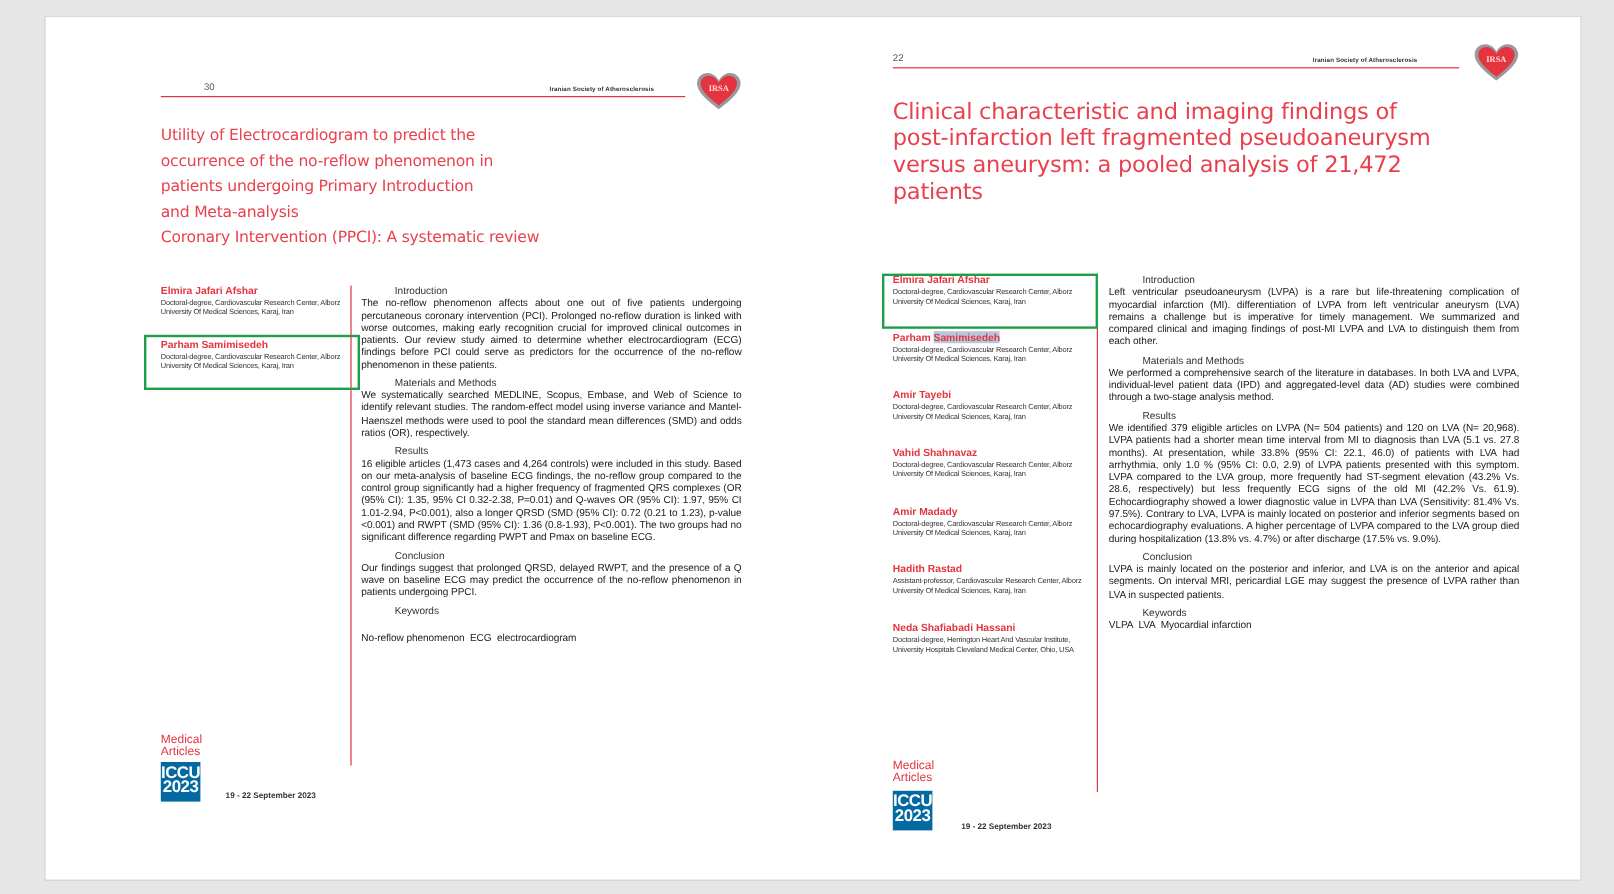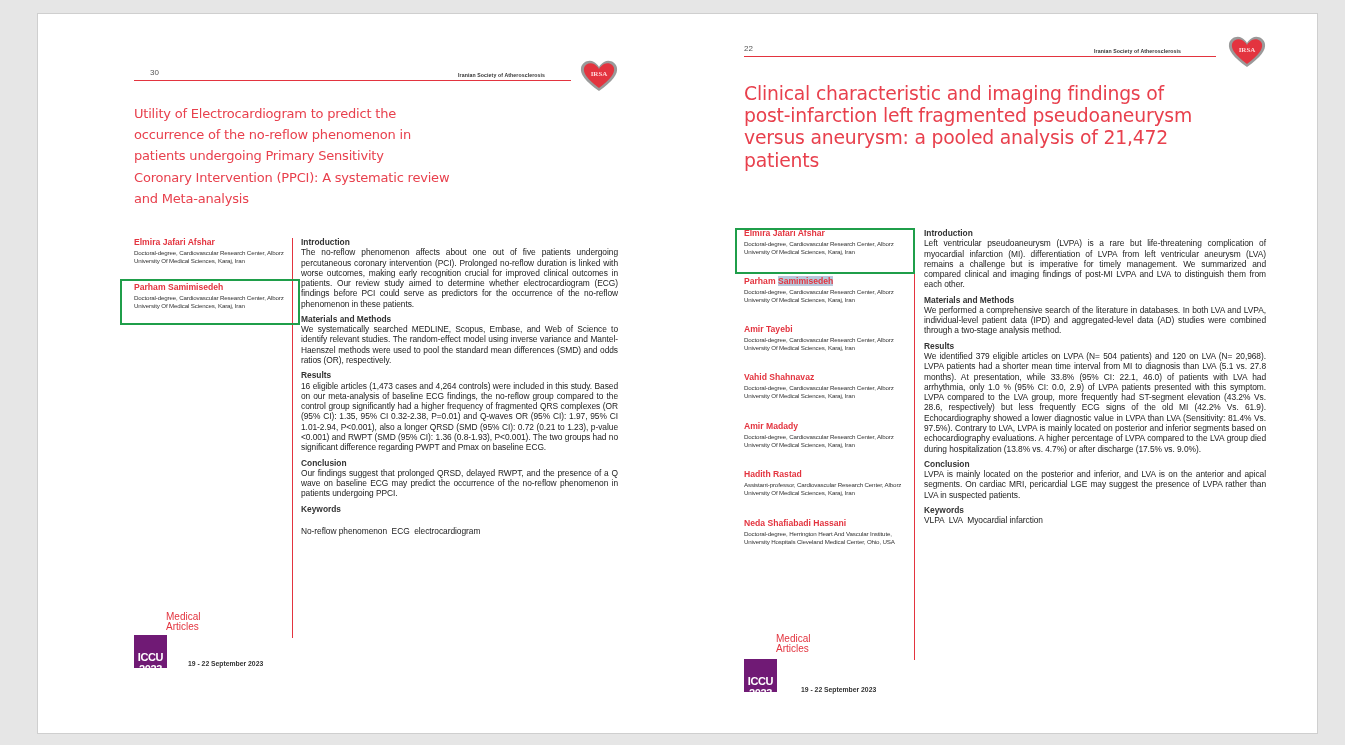--- a/index.html
+++ b/index.html
@@ -15,50 +15,50 @@
   .title { position: absolute; color: #e8404d; font-family: "DejaVu Sans", sans-serif; font-weight: normal; letter-spacing: -0.2px; }
   .vline { position: absolute; width: 1px; background: #e3343f; }
 
   .author { position: absolute; }
   .author-name { font-size: 8.6px; font-weight: bold; color: #e3343f; line-height: 11px; white-space: nowrap; }
   .author-aff { font-size: 6.2px; color: #333; line-height: 8.3px; margin-top: 1px; letter-spacing: -0.15px; }
   .hl { background: #b8c8dc; }
 
   .abstract { position: absolute; color: #222; }
   .section { margin-bottom: 5px; }
-  .section-head { font-size: 8.4px; font-weight: bold; color: #333; line-height: 10.2px; }
+  .section-head { font-size: 8.4px; font-weight: normal; color: #333; line-height: 10.2px; margin-left: 28px; }
   .section-body { font-size: 8.4px; line-height: 10.3px; text-align: justify; color: #222; letter-spacing: -0.05px; }
 
-  .footer-label { position: absolute; color: #e3343f; font-size: 10px; line-height: 10px; margin-left: 32px; }
-  .iccu-box { position: absolute; width: 33px; height: 33px; background: #701a75; color: #fff; font-weight: bold; font-size: 11px; line-height: 12px; text-align: center; padding-top: 16px; letter-spacing: -0.4px; }
+  .footer-label { position: absolute; color: #e3343f; font-size: 10px; line-height: 10px; }
+  .iccu-box { position: absolute; width: 33px; height: 33px; background: #0369a1; color: #fff; font-weight: bold; font-size: 14px; line-height: 12px; text-align: center; padding-top: 2px; letter-spacing: -0.4px; }
   .footer-date { position: absolute; font-size: 6.8px; color: #333; font-weight: bold; white-space: nowrap; }
 
   .green-box { position: absolute; border: 2.5px solid #1f9e4a; background: transparent; }
 </style>
 </head>
 <body>
 
 <div class="viewer-page"></div>
 
 <div class="pdf-page">
-  <div class="page-num" style="left:124px; top:68px;padding-left:26px;">30</div>
+  <div class="page-num" style="left:144px; top:68px;padding-left:26px;">30</div>
   <div class="society" style="left:458px; top:72px;">Iranian Society of Atherosclerosis</div>
   <div class="header-line" style="left:134px; top:80px; width:437px;"></div>
   <svg class="logo" style="left:579px; top:59px;" viewBox="0 0 40 34">
     <path d="M20 32 C6 22 1 15 2 9 C3 3 10 0 15 3 C17 4 19 6 20 8 C21 6 23 4 25 3 C30 0 37 3 38 9 C39 15 34 22 20 32 Z" fill="#9a9a9a"></path>
     <path d="M20 29 C8 20 4 14 5 9 C6 5 11 3 15 5 C17 6 19 8 20 10 C21 8 23 6 25 5 C29 3 34 5 35 9 C36 14 32 20 20 29 Z" fill="#e3343f"></path>
     <text x="20" y="17" text-anchor="middle" font-size="7" fill="#ffd7da" font-family="Liberation Serif, serif" font-weight="bold">IRSA</text>
   </svg>
 
   <div class="title" style="left:134px; top:103px; font-size:13px; line-height:21.2px; width:470px;">
     <div>Utility of Electrocardiogram to predict the</div>
     <div>occurrence of the no-reflow phenomenon in</div>
-    <div>patients undergoing Primary Sensitivity</div>
+    <div>patients undergoing Primary Introduction</div>
+    <div>and Meta-analysis</div>
     <div>Coronary Intervention (PPCI): A systematic review</div>
-    <div>and Meta-analysis</div>
   </div>
 
   <div class="author" style="left:134px; top:237px; width:154px;">
     <div class="author-name">Elmira Jafari Afshar</div>
     <div class="author-aff">Doctoral-degree, Cardiovascular Research Center, Alborz University Of Medical Sciences, Karaj, Iran</div>
   </div>
   <div class="author" style="left:134px; top:282px; width:154px;">
     <div class="author-name">Parham Samimisedeh</div>
     <div class="author-aff">Doctoral-degree, Cardiovascular Research Center, Alborz University Of Medical Sciences, Karaj, Iran</div>
   </div>
@@ -158,21 +158,21 @@
     <div class="section">
       <div class="section-head">Materials and Methods</div>
       <div class="section-body">We performed a comprehensive search of the literature in databases. In both LVA and LVPA, individual-level patient data (IPD) and aggregated-level data (AD) studies were combined through a two-stage analysis method.</div>
     </div>
     <div class="section">
       <div class="section-head">Results</div>
       <div class="section-body">We identified 379 eligible articles on LVPA (N= 504 patients) and 120 on LVA (N= 20,968). LVPA patients had a shorter mean time interval from MI to diagnosis than LVA (5.1 vs. 27.8 months). At presentation, while 33.8% (95% CI: 22.1, 46.0) of patients with LVA had arrhythmia, only 1.0 % (95% CI: 0.0, 2.9) of LVPA patients presented with this symptom. LVPA compared to the LVA group, more frequently had ST-segment elevation (43.2% Vs. 28.6, respectively) but less frequently ECG signs of the old MI (42.2% Vs. 61.9). Echocardiography showed a lower diagnostic value in LVPA than LVA (Sensitivity: 81.4% Vs. 97.5%). Contrary to LVA, LVPA is mainly located on posterior and inferior segments based on echocardiography evaluations. A higher percentage of LVPA compared to the LVA group died during hospitalization (13.8% vs. 4.7%) or after discharge (17.5% vs. 9.0%).</div>
     </div>
     <div class="section">
       <div class="section-head">Conclusion</div>
-      <div class="section-body">LVPA is mainly located on the posterior and inferior, and LVA is on the anterior and apical segments. On cardiac MRI, pericardial LGE may suggest the presence of LVPA rather than LVA in suspected patients.</div>
+      <div class="section-body">LVPA is mainly located on the posterior and inferior, and LVA is on the anterior and apical segments. On interval MRI, pericardial LGE may suggest the presence of LVPA rather than LVA in suspected patients.</div>
     </div>
     <div class="section">
       <div class="section-head">Keywords</div>
       <div class="section-body" style="text-align:left; white-space:pre;">VLPA  LVA  Myocardial infarction</div>
     </div>
   </div>
 
   <div class="footer-label" style="left:744px; top:634px;">
     <div>Medical</div>
     <div>Articles</div>

